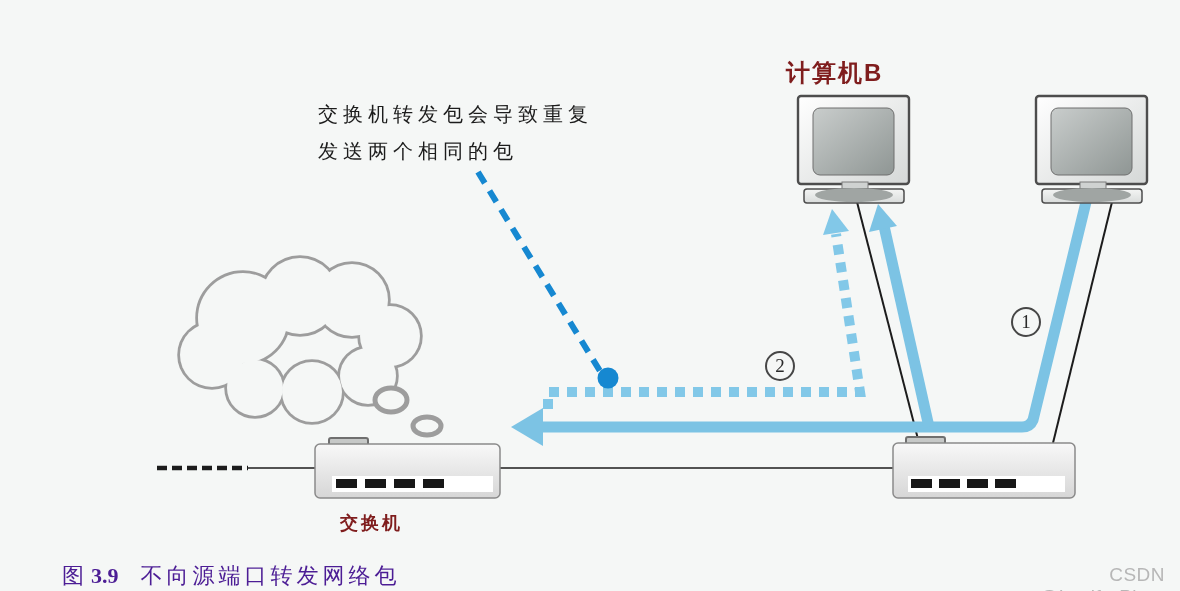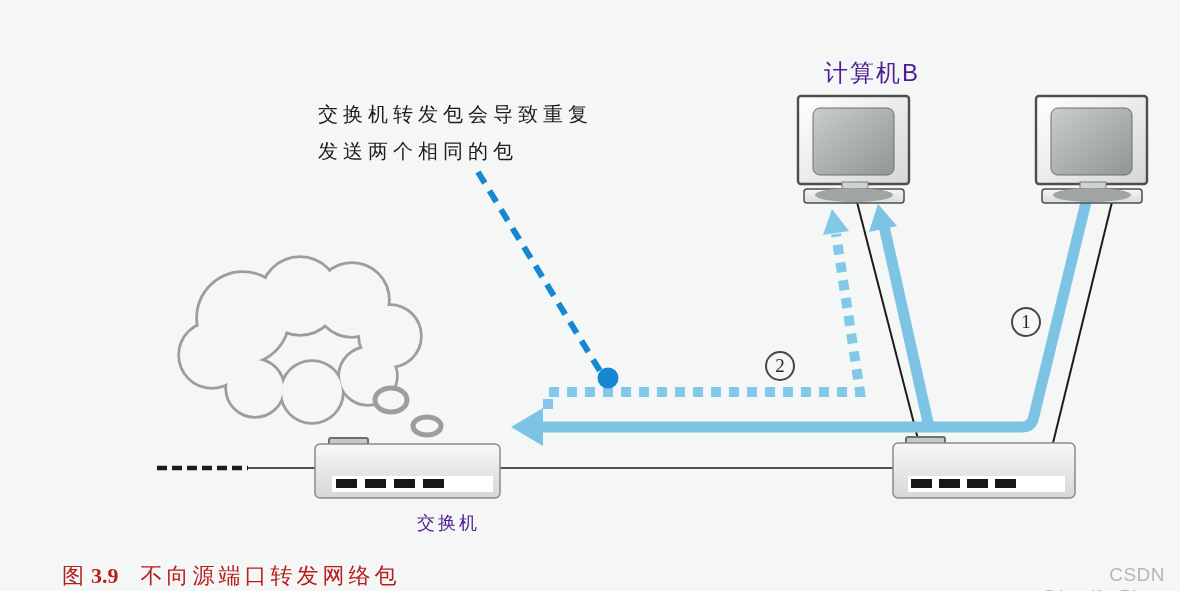--- a/index.html
+++ b/index.html
@@ -5,44 +5,45 @@
   html,body{margin:0;padding:0;}
   .stage{
     position:relative;
     width:1180px;height:591px;
     background:#f5f7f6;
     font-family:"Liberation Sans", sans-serif;
     overflow:hidden;
   }
   .label{
     position:absolute;
-    color:#4c1d95;
-    text-align:right;
+    color:#7f1d1d;
+    text-align:left;
     white-space:nowrap;
+    font-weight:bold;
   }
   .device-label{font-size:24px;letter-spacing:2px;}
   .box-label{font-size:18px;letter-spacing:3px;}
   .cloud-label{font-size:27px;letter-spacing:2px;}
   .annotation{
     position:absolute;left:318px;top:96px;
     font-size:20px;line-height:37px;letter-spacing:5px;
     color:#1c1c1c;white-space:nowrap;
   }
   .step-badge{
     position:absolute;width:26px;height:26px;
     border:2px solid #464646;border-radius:50%;
     background:#f5f7f6;
     display:flex;align-items:center;justify-content:center;
     font-family:"Liberation Serif", serif;
     font-size:19px;color:#2a2a2a;
   }
   .caption{
     position:absolute;left:62px;top:561px;
     font-family:"Liberation Serif", serif;
-    font-size:22px;color:#b91c1c;white-space:nowrap;
+    font-size:22px;color:#4c1d95;white-space:nowrap;
   }
   .caption .fig-number{font-weight:bold;margin-left:7px;}
   .caption .fig-title{margin-left:22px;letter-spacing:4px;}
   .watermark{
     position:absolute;left:983px;top:564px;width:182px;
     text-align:right;font-size:19px;color:#b7b7b7;letter-spacing:0.5px;
   }
   svg{position:absolute;left:0;top:0;}
 </style>
 </head>

